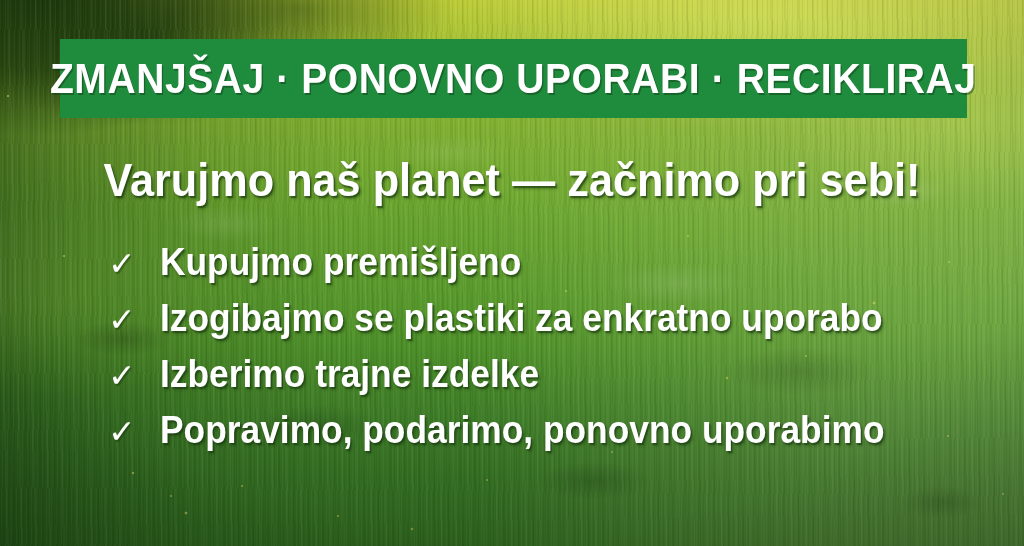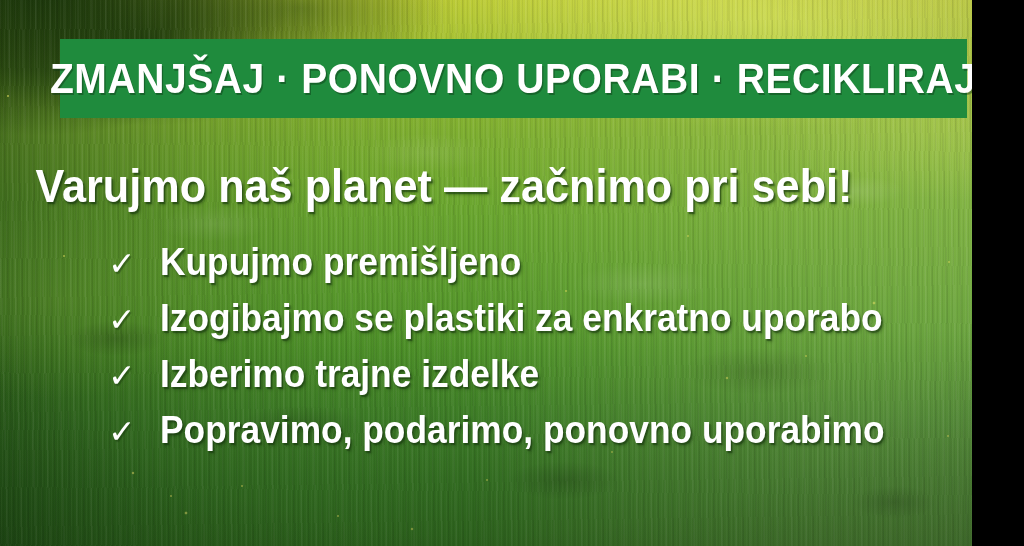--- a/index.html
+++ b/index.html
@@ -2,26 +2,25 @@
 <html><head>
 <meta charset="utf-8">
 <style>
   html, body {
     margin: 0;
     padding: 0;
     background: #000;
   }
   #poster {
     position: relative;
-    width: 940px;
+    width: 1024px;
     height: 546px;
     overflow: hidden;
     font-family: "Liberation Sans", sans-serif;
     background: #4f8f27;
-    padding-left: 32px;
   }
 
   
   .bg-layer {
     position: absolute;
     inset: 0;
     pointer-events: none;
   }
   
   #bg-base {
@@ -161,22 +160,23 @@
     white-space: nowrap;
     transform: scaleX(0.93);
     text-shadow: 1.5px 1.5px 0 rgba(14,56,22,0.45);
     font-family: "Liberation Sans Narrow", "Liberation Sans", sans-serif;
   }
 
   
   #headline {
     position: absolute;
     left: 0;
-    top: 161px;
+    top: 155px;
     width: 1024px;
+    text-align: center;
   }
   #headline-text {
     display: inline-block;
     color: #ffffff;
     font-size: 47px;
     font-weight: 700;
     line-height: 1.06;
     white-space: nowrap;
     transform: scaleX(0.92);
     text-shadow:

